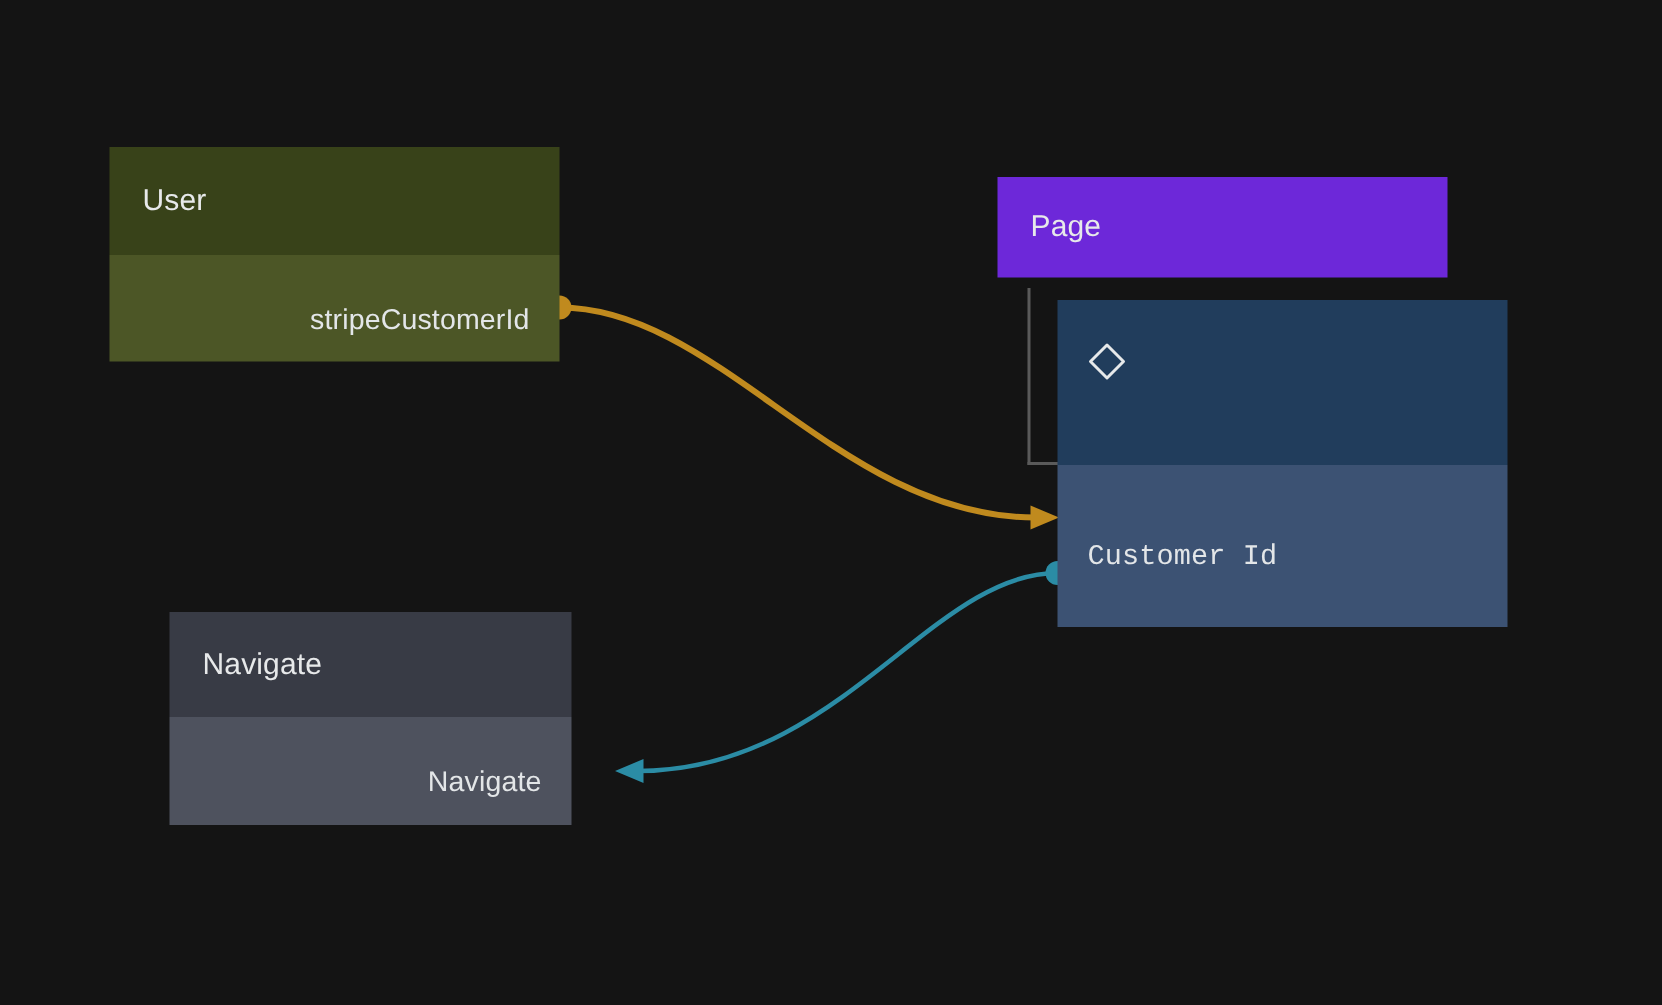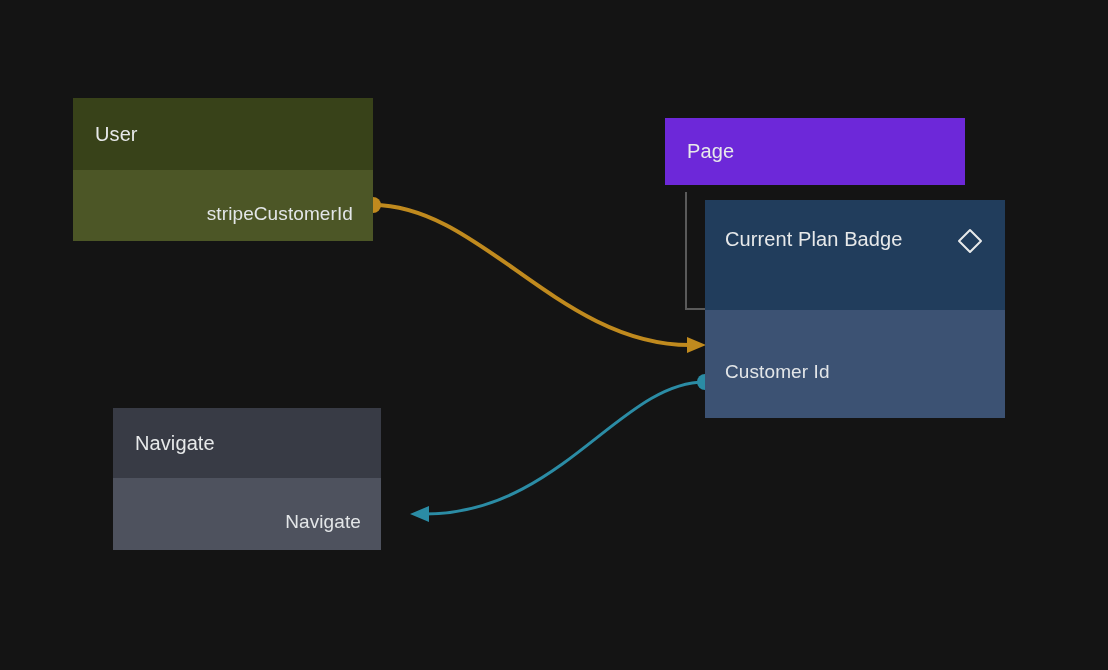--- a/index.html
+++ b/index.html
@@ -64,21 +64,21 @@
   
   #node-page-child      { left: 705px; top: 200px; width: 300px; height: 218px; }
   #node-page-child .node-header {
     height: 110px;
     background: #213d5c;
     align-items: flex-start;
     padding: 26px 22px 0 20px;
     justify-content: space-between;
   }
   #node-page-child .header-text { line-height: 1.38; max-width: 200px; }
-  #node-page-child .node-body   { height: 108px; background: #3c5273; gap: 16px; }
+  #node-page-child .node-body   { height: 108px; background: #3c5273; gap: 16px; font-family: Liberation Mono, monospace; }
   #node-page-child .field-row   { height: 40px; }
 
   
   .diamond-icon {
     width: 26px;
     height: 26px;
     flex: 0 0 26px;
     margin-top: 2px;
     display: block;
   }
@@ -143,21 +143,20 @@
   <div class="node" id="node-page">
     <div class="node-header">
       <span>Page</span>
     </div>
   </div>
 
   <div id="tree-connector"></div>
 
   <div class="node" id="node-page-child">
     <div class="node-header">
-      <span class="header-text">Current Plan Badge</span>
       <svg class="diamond-icon" viewBox="0 0 26 26">
         <polygon points="13,2 24,13 13,24 2,13" fill="none" stroke="#e7e9ea" stroke-width="2" stroke-linejoin="round"></polygon>
       </svg>
     </div>
     <div class="node-body">
       <div class="field-row left">
         <span>Customer Id</span>
       </div>
     </div>
   </div>

